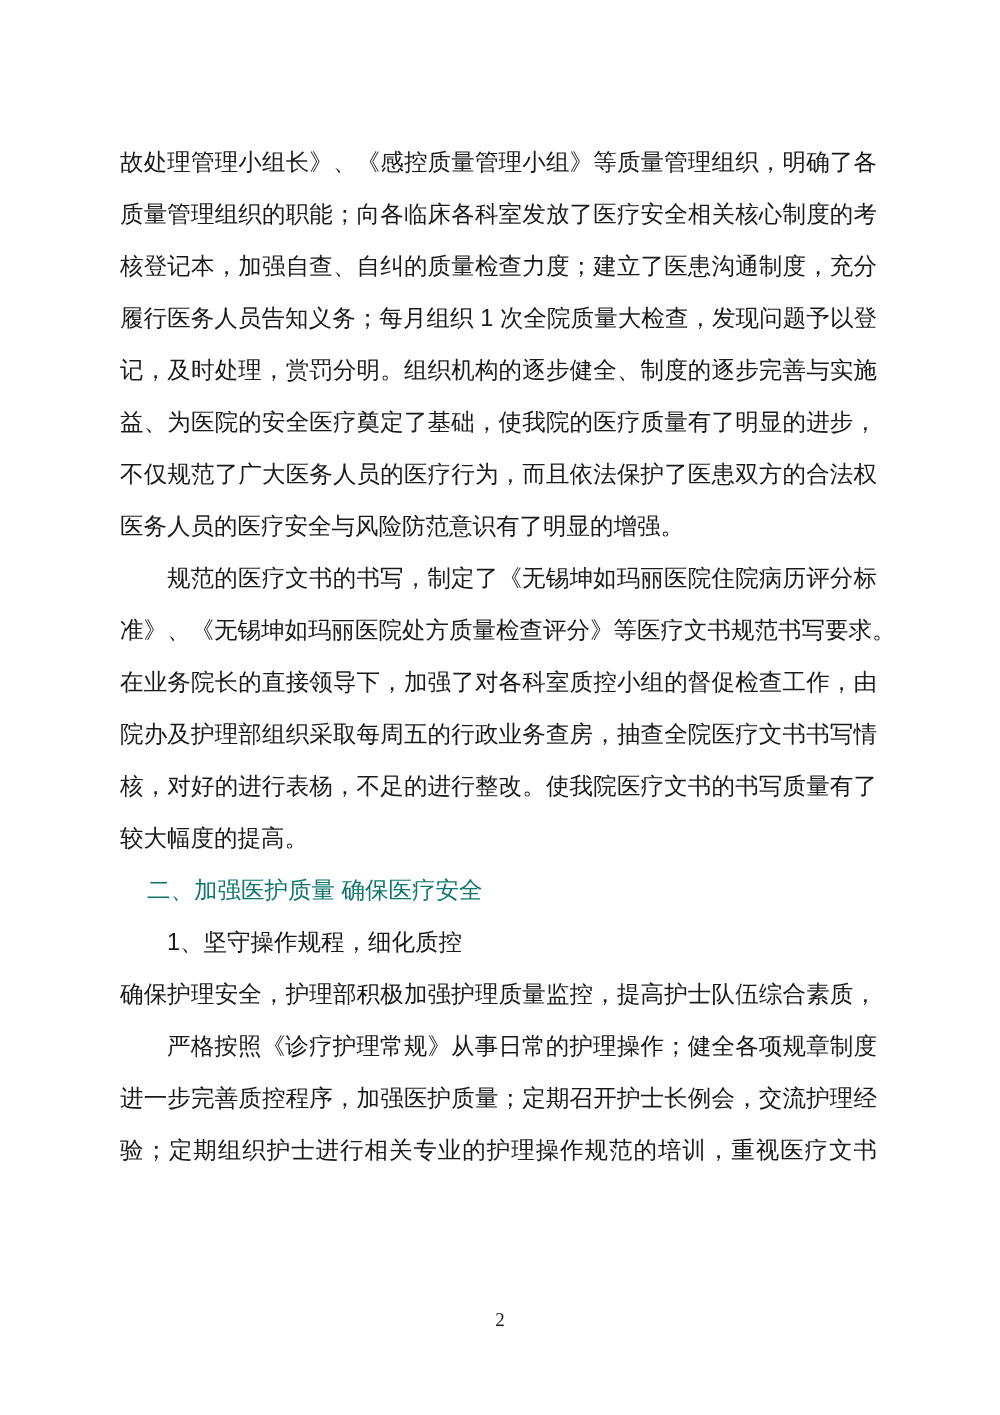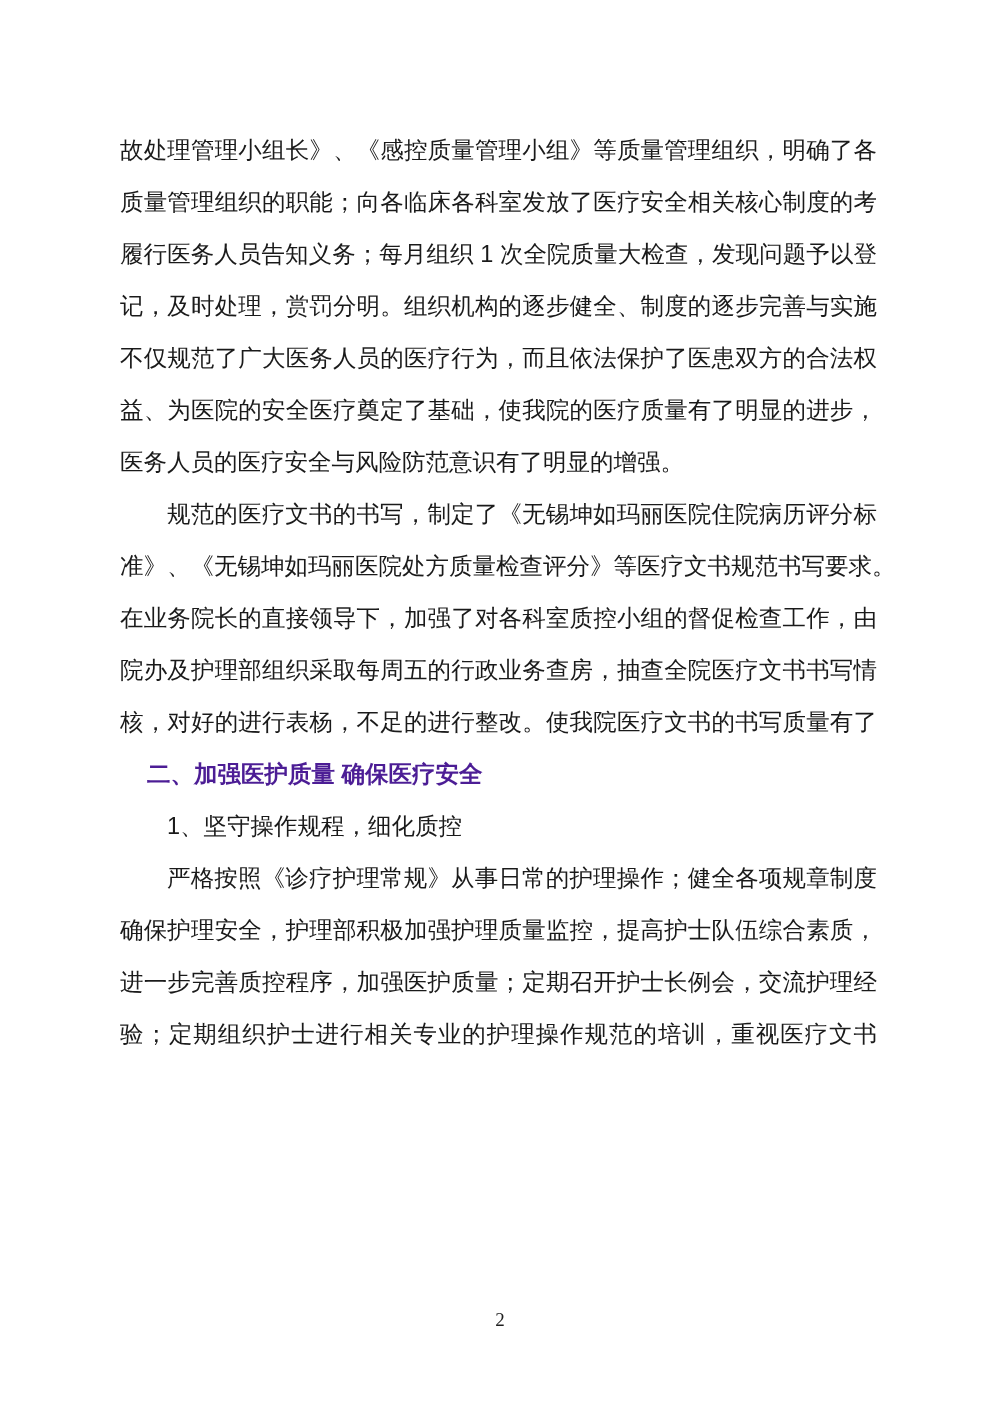--- a/index.html
+++ b/index.html
@@ -10,21 +10,21 @@
     overflow: hidden;
     font-family: "Liberation Sans", sans-serif;
     color: #1a1a1a;
   }
   .page {
     position: absolute; inset: 0;
     background: #ffffff;
   }
   .content {
     position: absolute;
-    left: 120px; top: 124px;
+    left: 120px; top: 136px;
     width: 757px;
   }
   .para { margin: 0; padding: 0; }
   .line {
     box-sizing: border-box;
     width: 100%;
     height: 52px;
     line-height: 52px;
     font-size: 23.5px;
     text-align: justify;
@@ -38,22 +38,22 @@
   }
   .line.hang {
     white-space: pre;
     text-align: right;
     text-align-last: left;
     overflow: visible;
   }
   .line.ind2 { padding-left: 47px; }
   .line.ind1 { padding-left: 27px; }
   .para.heading .line {
-    font-weight: 700;
-    color: #4c1d95;
+    font-weight: 400;
+    color: #0f766e;
   }
   .page-number {
     position: absolute;
     left: 0; right: 0;
     top: 1300px;
     height: 40px;
     line-height: 40px;
     text-align: center;
     font-family: "Liberation Serif", serif;
     font-size: 19px;
@@ -61,40 +61,42 @@
   }
 </style>
 </head>
 <body>
 
 <div class="page">
   <div class="content" id="document-body">
       <div class="para">
         <div class="line">故处理管理小组长》、《感控质量管理小组》等质量管理组织，明确了各</div>
         <div class="line">质量管理组织的职能；向各临床各科室发放了医疗安全相关核心制度的考</div>
+        <div class="line">核登记本，加强自查、自纠的质量检查力度；建立了医患沟通制度，充分</div>
         <div class="line">履行医务人员告知义务；每月组织 1 次全院质量大检查，发现问题予以登</div>
         <div class="line">记，及时处理，赏罚分明。组织机构的逐步健全、制度的逐步完善与实施</div>
+        <div class="line">益、为医院的安全医疗奠定了基础，使我院的医疗质量有了明显的进步，</div>
         <div class="line">不仅规范了广大医务人员的医疗行为，而且依法保护了医患双方的合法权</div>
-        <div class="line">益、为医院的安全医疗奠定了基础，使我院的医疗质量有了明显的进步，</div>
         <div class="line last">医务人员的医疗安全与风险防范意识有了明显的增强。</div>
       </div>
       <div class="para">
         <div class="line ind2">规范的医疗文书的书写，制定了《无锡坤如玛丽医院住院病历评分标</div>
         <div class="line hang">准》、《无锡坤如玛丽医院处方质量检查评分》等医疗文书规范书写要求。</div>
         <div class="line">在业务院长的直接领导下，加强了对各科室质控小组的督促检查工作，由</div>
         <div class="line">院办及护理部组织采取每周五的行政业务查房，抽查全院医疗文书书写情</div>
         <div class="line">核，对好的进行表杨，不足的进行整改。使我院医疗文书的书写质量有了</div>
+        <div class="line last">较大幅度的提高。</div>
       </div>
       <div class="para heading">
         <div class="line ind1 last">二、加强医护质量 确保医疗安全</div>
       </div>
       <div class="para">
         <div class="line ind2 last">1、坚守操作规程，细化质控</div>
       </div>
       <div class="para">
+        <div class="line">确保护理安全，护理部积极加强护理质量监控，提高护士队伍综合素质，</div>
         <div class="line ind2">严格按照《诊疗护理常规》从事日常的护理操作；健全各项规章制度</div>
-        <div class="line">确保护理安全，护理部积极加强护理质量监控，提高护士队伍综合素质，</div>
         <div class="line">进一步完善质控程序，加强医护质量；定期召开护士长例会，交流护理经</div>
         <div class="line">验；定期组织护士进行相关专业的护理操作规范的培训，重视医疗文书</div>
       </div>
     </div>
   <div class="page-number">2</div>
 </div>
 
 </body></html>

